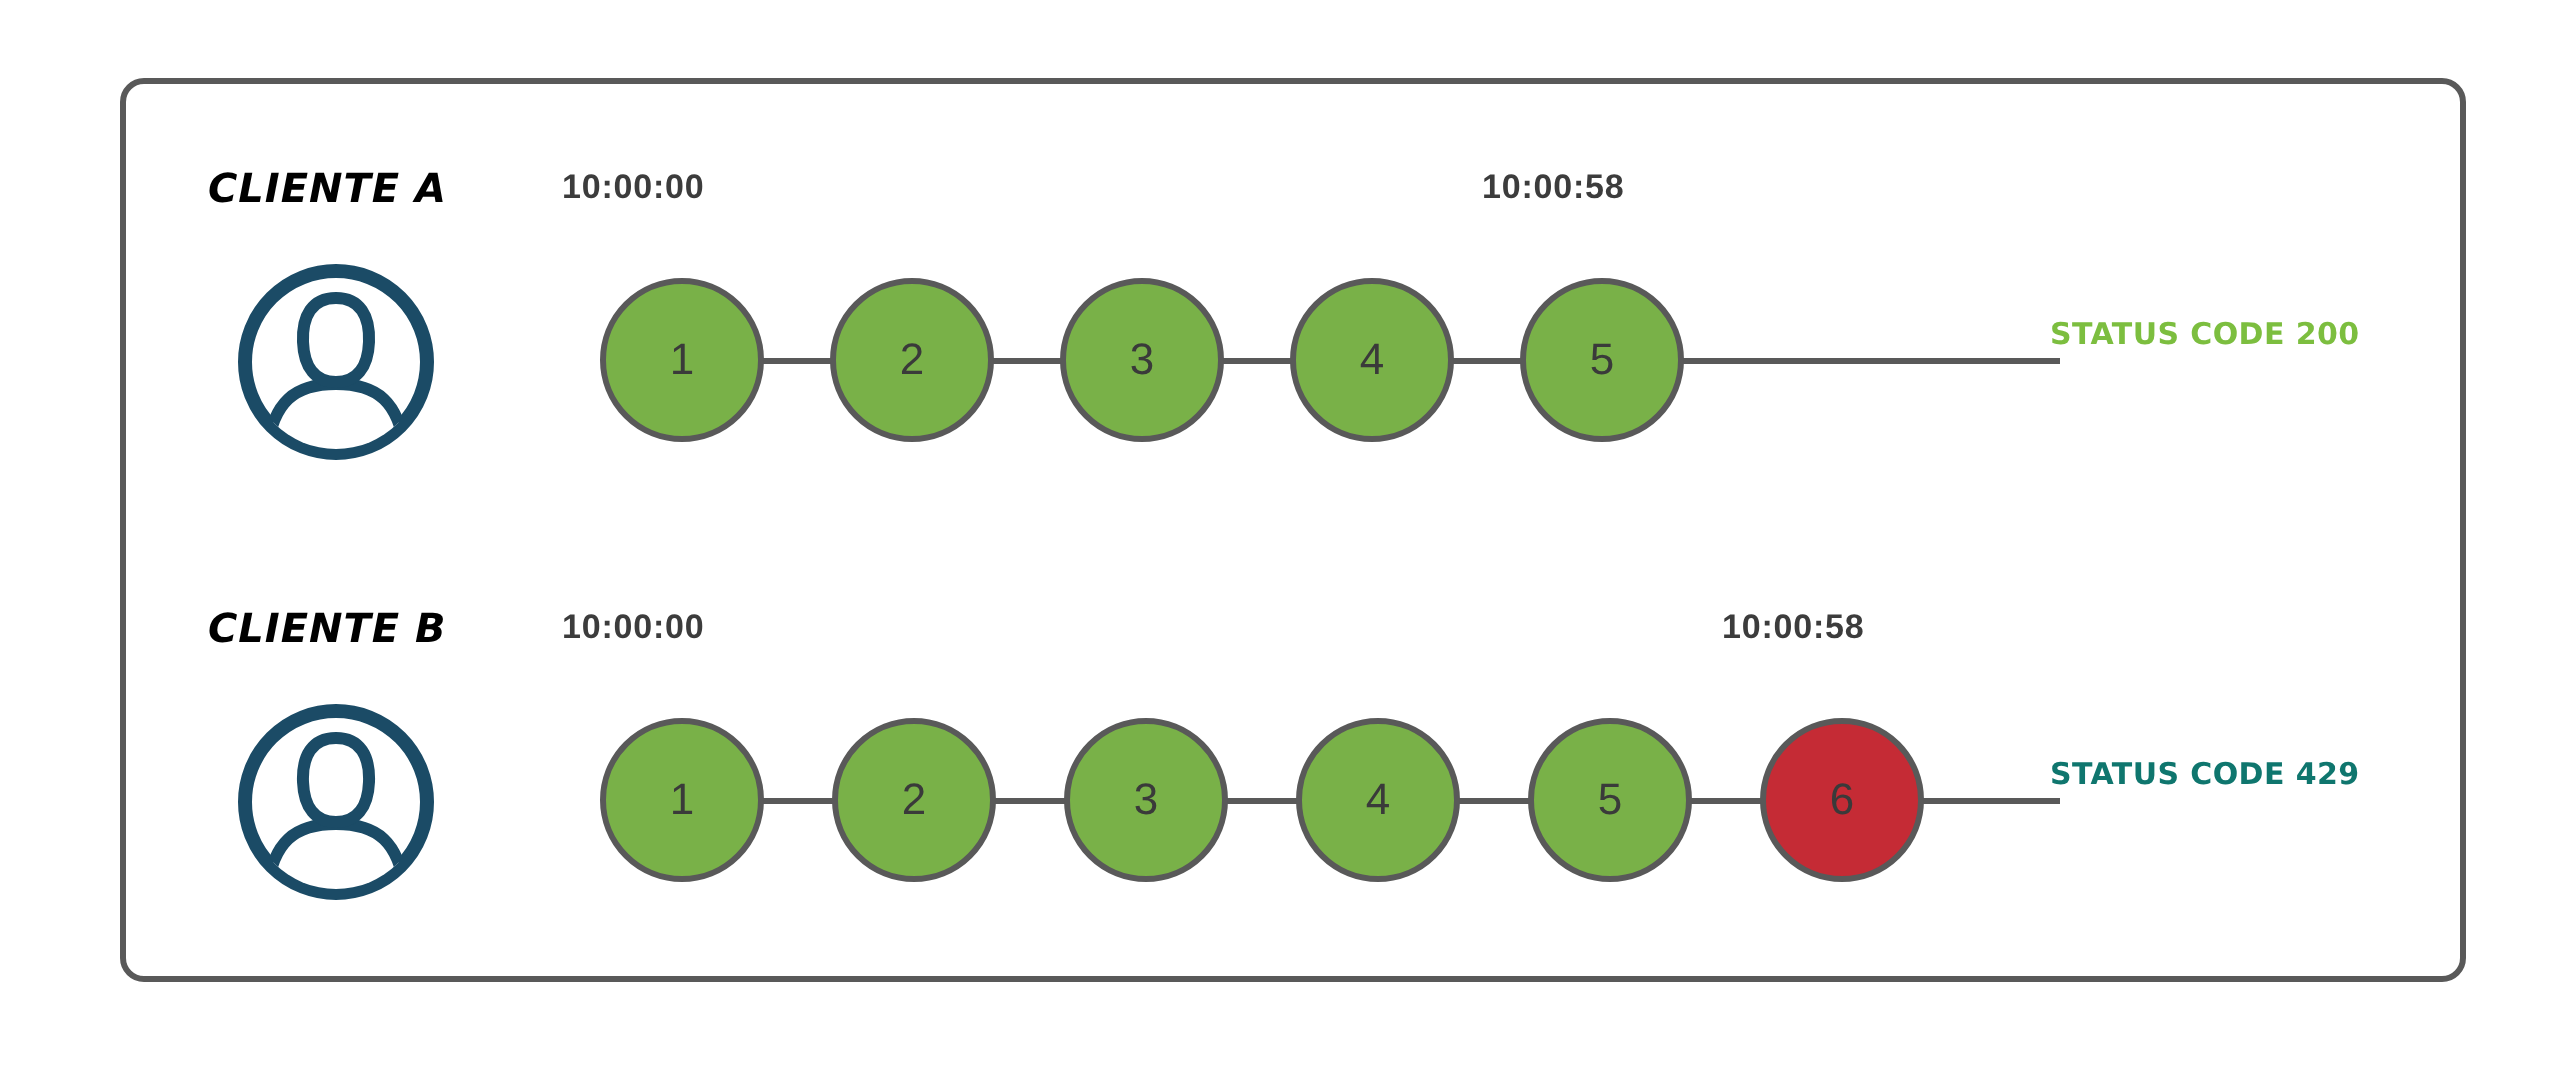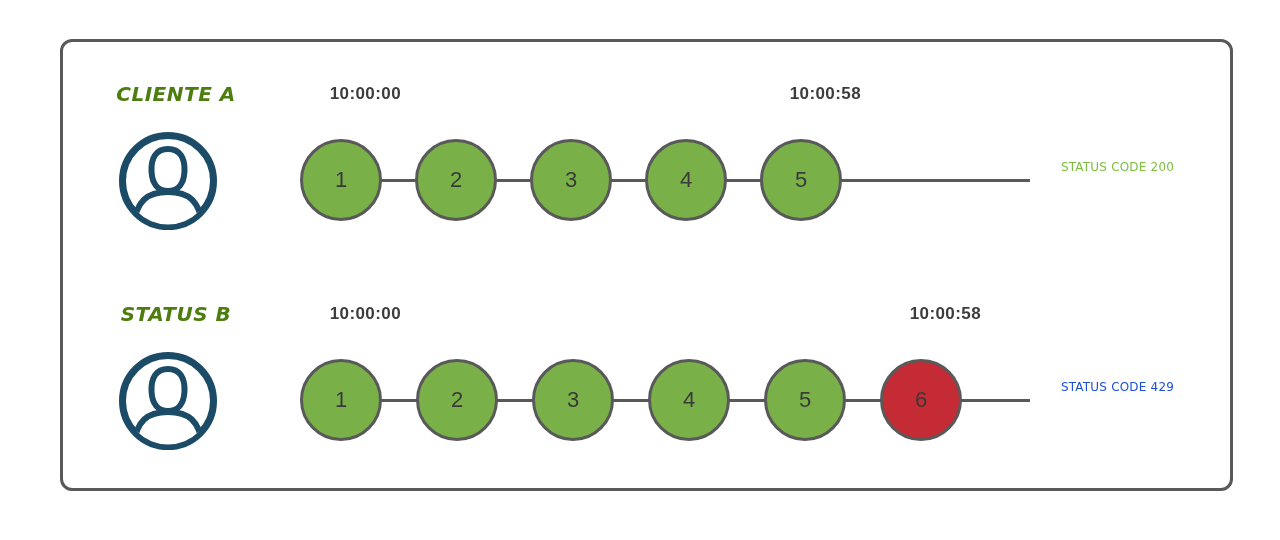--- a/index.html
+++ b/index.html
@@ -6,42 +6,42 @@
   .canvas{
     position:relative;width:1280px;height:540px;background:#ffffff;overflow:hidden;
     font-family:"Liberation Sans",sans-serif;
   }
   .frame{
     position:absolute;left:60px;top:39px;width:1173px;height:452px;
     border:3px solid #595959;border-radius:12px;background:#ffffff;box-sizing:border-box;
   }
   .client-row{position:absolute;left:0;top:0;width:1280px;height:540px;pointer-events:none;}
   .client-label{
-    position:absolute;left:104px;width:144px;text-align:center;
+    position:absolute;left:104px;width:144px;text-align:left;
     font-family:"DejaVu Sans",sans-serif;font-style:italic;font-weight:bold;
-    font-size:20px;letter-spacing:0.5px;color:#4d7c0f;white-space:nowrap;
+    font-size:20px;letter-spacing:0.5px;color:#000000;white-space:nowrap;
   }
   .ts{
-    position:absolute;width:120px;text-align:right;
+    position:absolute;width:120px;text-align:left;
     font-family:"Liberation Sans",sans-serif;font-weight:bold;font-size:17px;
     letter-spacing:0.4px;color:#3c3c3c;white-space:nowrap;
   }
   .avatar{position:absolute;left:118px;width:100px;height:100px;color:var(--avatar,#1B4B66);}
   .track{position:absolute;height:3px;background:var(--line,#595959);z-index:1;}
   .circle{
     position:absolute;width:82px;height:82px;box-sizing:border-box;
     border:3px solid var(--circle-border,#595959);border-radius:50%;
     display:flex;align-items:center;justify-content:center;
     font-size:22px;color:#3a3a3a;z-index:2;
   }
   .circle.ok{background:var(--ok,#79B148);}
   .circle.blocked{background:var(--blocked,#C52B35);}
   .status{
-    position:absolute;left:1025px;width:185px;text-align:center;z-index:2;
-    font-family:"DejaVu Sans",sans-serif;font-weight:normal;font-size:12px;
+    position:absolute;left:1025px;width:185px;text-align:left;z-index:2;
+    font-family:"DejaVu Sans",sans-serif;font-weight:bold;font-size:15px;
     line-height:19px;letter-spacing:0.2px;white-space:nowrap;
   }
 </style>
 </head>
 <body>
 
 <div class="canvas">
   <div class="frame"></div>
 
   <section class="client-row">
@@ -69,21 +69,21 @@
         <div class="circle ok" style="left: 530px; top: 139px;">3</div>
         <div class="circle ok" style="left: 645px; top: 139px;">4</div>
         <div class="circle ok" style="left: 760px; top: 139px;">5</div>
       </div>
     <div class="status" style="top: 158px; color: rgb(124, 190, 63);">
       <div>STATUS CODE 200</div>
     </div>
   </section>
 
   <section class="client-row">
-    <div class="client-label" style="top: 302px;">STATUS B</div>
+    <div class="client-label" style="top: 302px;">CLIENTE B</div>
     <div class="avatar" style="top: 351px;">
       <svg width="100" height="100" viewBox="0 0 100 100">
         <defs>
             <clipPath id="clipB">
               <circle cx="50" cy="50" r="43.5"></circle>
             </clipPath>
           </defs>
         <circle cx="50" cy="50" r="45.5" fill="#ffffff" stroke="currentColor" stroke-width="7"></circle>
         <g clip-path="url(#clipB)">
           <path d="M15 100 C17 68 31 61 50 61 C69 61 83 68 85 100 Z" fill="#ffffff" stroke="currentColor" stroke-width="6" stroke-linejoin="round"></path>
@@ -95,17 +95,17 @@
     <div class="ts ts-end" style="top: 304px; left: 861px;">10:00:58</div>
     <div class="track" style="left: 341px; top: 398.5px; width: 689px;"></div>
     <div class="chain">
         <div class="circle ok" style="left: 300px; top: 359px;">1</div>
         <div class="circle ok" style="left: 416px; top: 359px;">2</div>
         <div class="circle ok" style="left: 532px; top: 359px;">3</div>
         <div class="circle ok" style="left: 648px; top: 359px;">4</div>
         <div class="circle ok" style="left: 764px; top: 359px;">5</div>
         <div class="circle blocked" style="left: 880px; top: 359px;">6</div>
       </div>
-    <div class="status" style="top: 378px; color: #1d4ed8;">
+    <div class="status" style="top: 378px; color: #0f766e;">
       <div>STATUS CODE 429</div>
     </div>
   </section>
 </div>
 
 </body></html>

